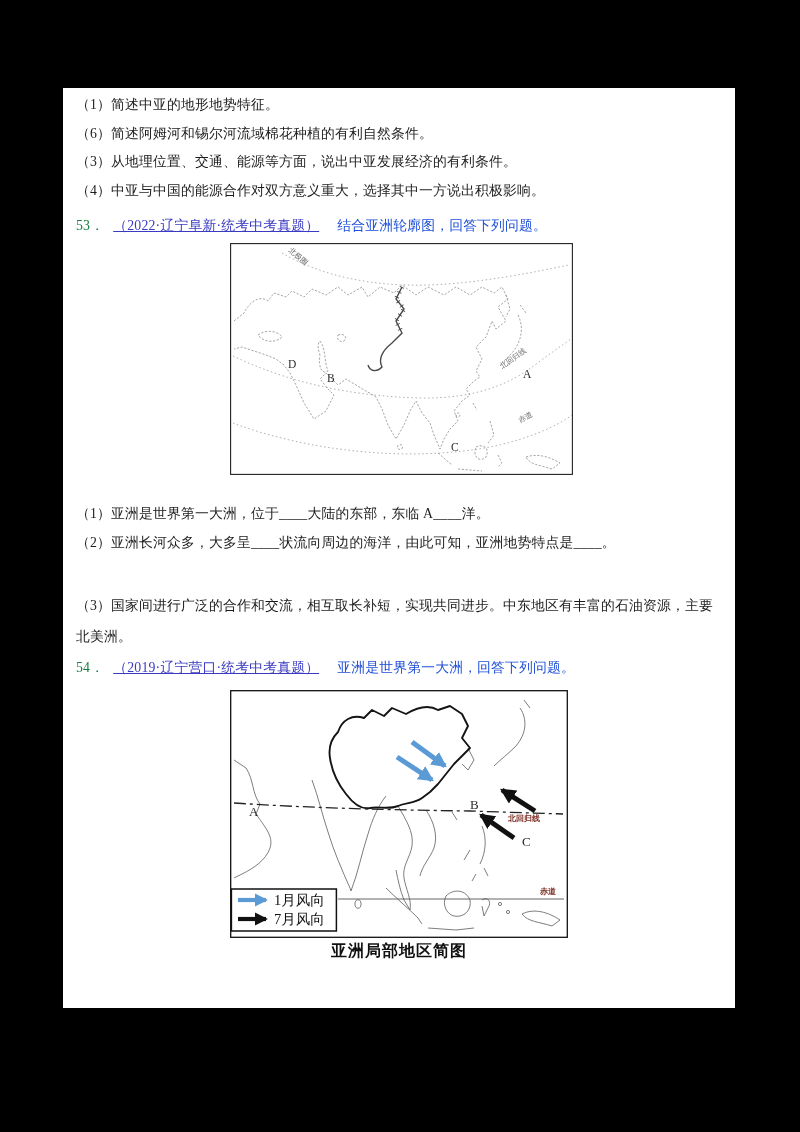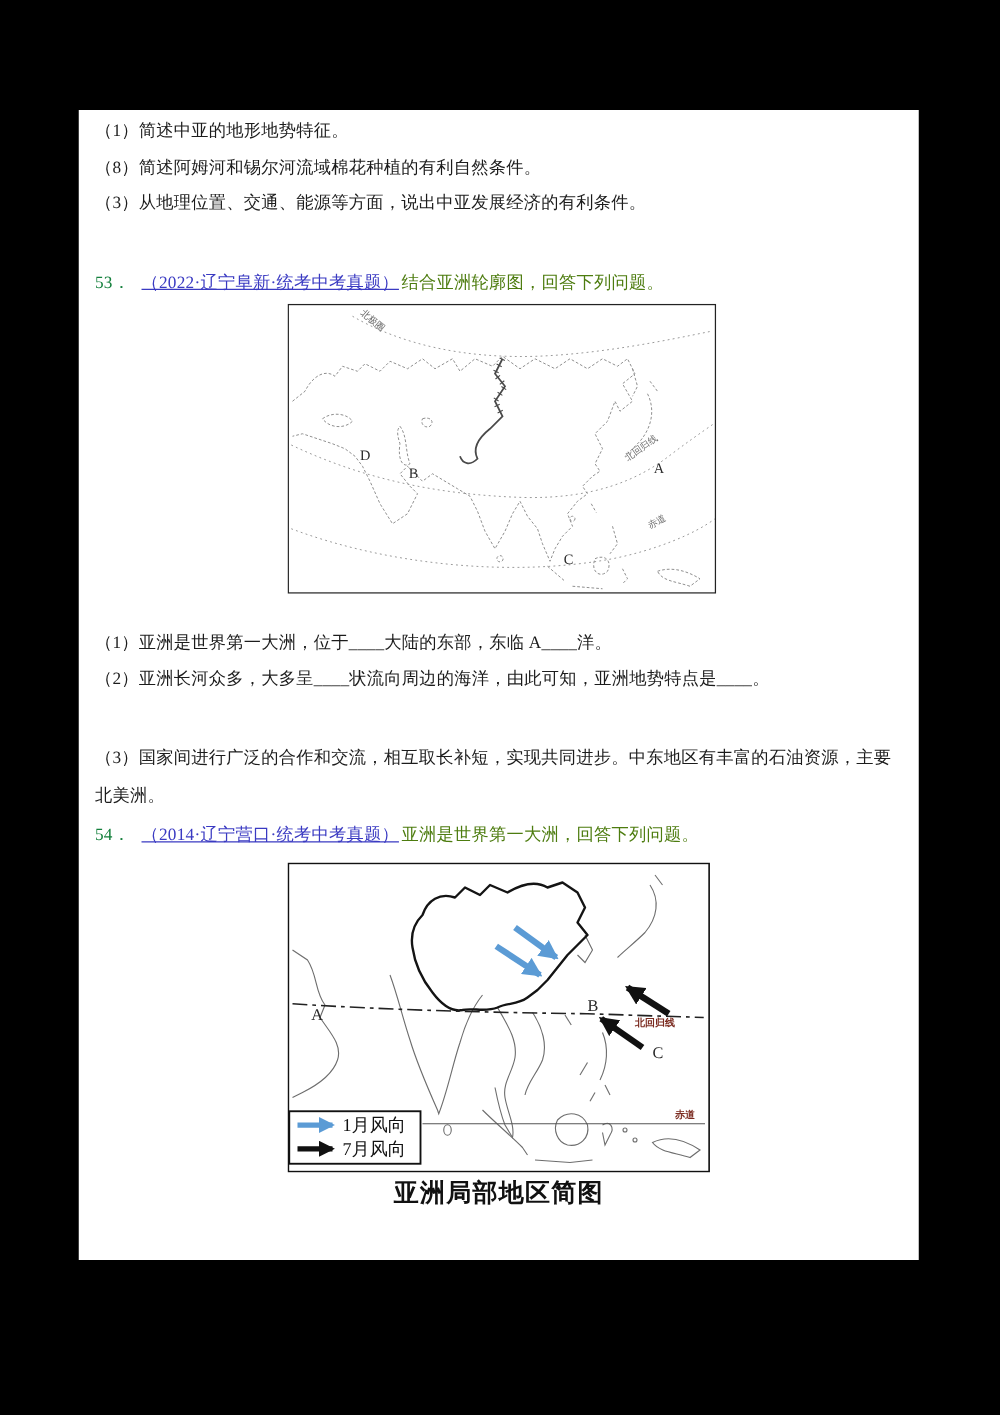--- a/index.html
+++ b/index.html
@@ -11,49 +11,50 @@
   .sheet{
     position:absolute;left:63px;top:88px;width:672px;height:920px;
     background:#ffffff;
   }
   .tline{
     position:absolute;left:13px;white-space:nowrap;
     font-size:13.8px;color:#1c1c1c;letter-spacing:.2px;line-height:19px;
   }
   .qhead .qnum{color:#15803d;margin-right:9px;}
   .qhead .qsrc{color:#3a3ac2;text-decoration:underline;}
-  .qhead .qstem{color:#4d7c0f;margin-left:2px;}
+  .qhead .qstem{color:#1d4ed8;margin-left:18px;}
   .mapbox{position:absolute;}
   svg{display:block;}
   .map-letter{font-family:"Liberation Serif","DejaVu Serif",serif;font-size:11.5px;fill:#2a2a2a;}
   .lat-label{font-family:"Liberation Serif","DejaVu Serif",serif;font-size:7.5px;fill:#6a6a6a;}
   .lat-label-red{font-family:"Liberation Serif","DejaVu Serif",serif;font-size:8px;font-weight:bold;fill:#7b2b20;}
   .legend-text{font-family:"Liberation Serif","DejaVu Serif",serif;font-size:14.5px;fill:#111;}
   .fig-caption{
     margin-top:3px;text-align:center;font-weight:bold;
-    font-size:20px;color:#111;letter-spacing:1px;
+    font-size:16px;color:#111;letter-spacing:1px;
   }
   .coast1{fill:none;stroke:#8f8f8f;stroke-width:.8;stroke-dasharray:2.2 1.6;}
   .lat1{fill:none;stroke:#9a9a9a;stroke-width:.8;stroke-dasharray:1.5 2.6;}
   .ridge{fill:none;stroke:#4a4a4a;stroke-width:1.4;}
   .ridge-ticks{fill:none;stroke:#4a4a4a;stroke-width:4.6;stroke-dasharray:.9 4.6;}
   .coast2{fill:none;stroke:#6e6e6e;stroke-width:.9;}
   .china{fill:none;stroke:#141414;stroke-width:1.9;stroke-linejoin:round;}
   .tropic2{fill:none;stroke:#222;stroke-width:1.3;stroke-dasharray:12 4 3 4;}
   .equator2{fill:none;stroke:#555;stroke-width:.9;}
   .windline{fill:none;stroke-linecap:butt;}
 </style>
 </head>
 <body>
 
 <div class="sheet">
 
   <div class="tline" style="top:7px">（1）简述中亚的地形地势特征。</div>
-  <div class="tline" style="top:36px">（8）简述阿姆河和锡尔河流域棉花种植的有利自然条件。</div>
+  <div class="tline" style="top:36px">（6）简述阿姆河和锡尔河流域棉花种植的有利自然条件。</div>
   <div class="tline" style="top:64px">（3）从地理位置、交通、能源等方面，说出中亚发展经济的有利条件。</div>
+  <div class="tline" style="top:93px">（4）中亚与中国的能源合作对双方意义重大，选择其中一方说出积极影响。</div>
 
   <div class="tline qhead" style="top:128px">
     <span class="qnum">53．</span><span class="qsrc">（2022·辽宁阜新·统考中考真题）</span><span class="qstem">结合亚洲轮廓图，回答下列问题。</span>
   </div>
 
   <div class="mapbox" style="left:167px;top:155px">
     <svg width="343" height="232" viewBox="0 0 343 232">
       <rect x="0.6" y="0.6" width="341.8" height="230.8" fill="#ffffff" stroke="#222" stroke-width="1.1"></rect>
 
       <g>
@@ -96,21 +97,21 @@
       <text class="map-letter" x="221" y="208">C</text>
     </svg>
   </div>
 
   <div class="tline" style="top:416px">（1）亚洲是世界第一大洲，位于____大陆的东部，东临 A____洋。</div>
   <div class="tline" style="top:445px">（2）亚洲长河众多，大多呈____状流向周边的海洋，由此可知，亚洲地势特点是____。</div>
   <div class="tline" style="top:508px">（3）国家间进行广泛的合作和交流，相互取长补短，实现共同进步。中东地区有丰富的石油资源，主要</div>
   <div class="tline" style="top:539px">北美洲。</div>
 
   <div class="tline qhead" style="top:570px">
-    <span class="qnum">54．</span><span class="qsrc">（2014·辽宁营口·统考中考真题）</span><span class="qstem">亚洲是世界第一大洲，回答下列问题。</span>
+    <span class="qnum">54．</span><span class="qsrc">（2019·辽宁营口·统考中考真题）</span><span class="qstem">亚洲是世界第一大洲，回答下列问题。</span>
   </div>
 
   <div class="mapbox" style="left:167px;top:602px;width:338px">
     <svg width="338" height="248" viewBox="0 0 338 248">
       <defs>
         <marker id="mBlue" viewBox="0 0 10 10" refX="8.5" refY="5" markerWidth="3.1" markerHeight="3.1" orient="auto">
           <path d="M0,0 L10,5 L0,10 Z" fill="#5b9bd5"></path>
         </marker>
         <marker id="mBlack" viewBox="0 0 10 10" refX="8.5" refY="5" markerWidth="3.1" markerHeight="3.1" orient="auto">
           <path d="M0,0 L10,5 L0,10 Z" fill="#111111"></path>

